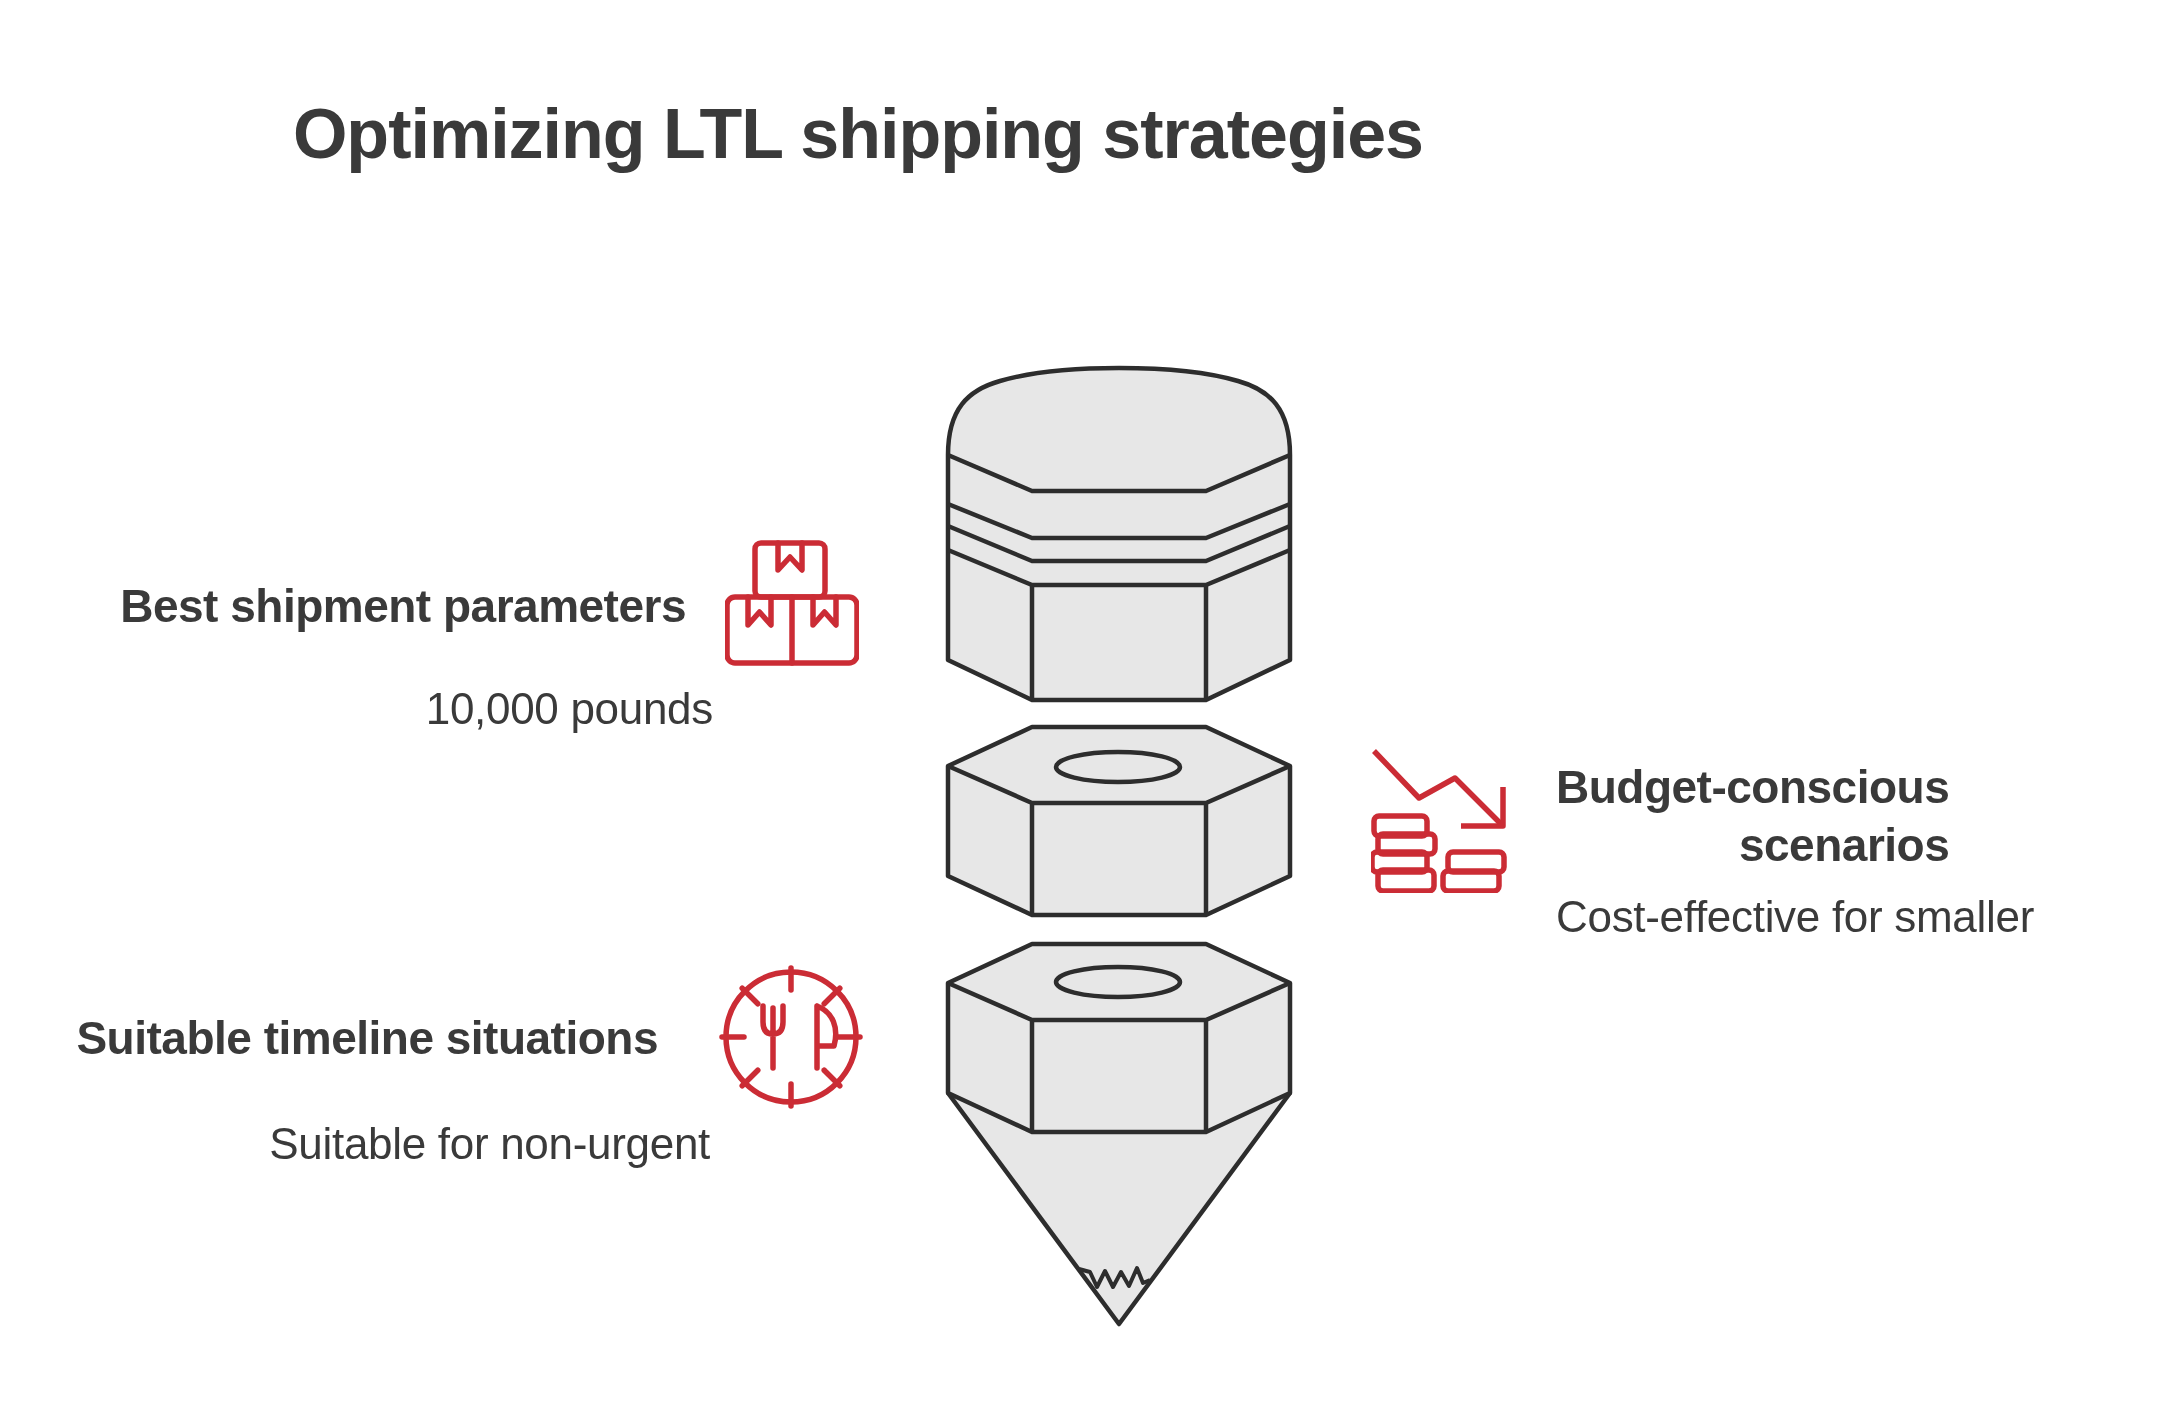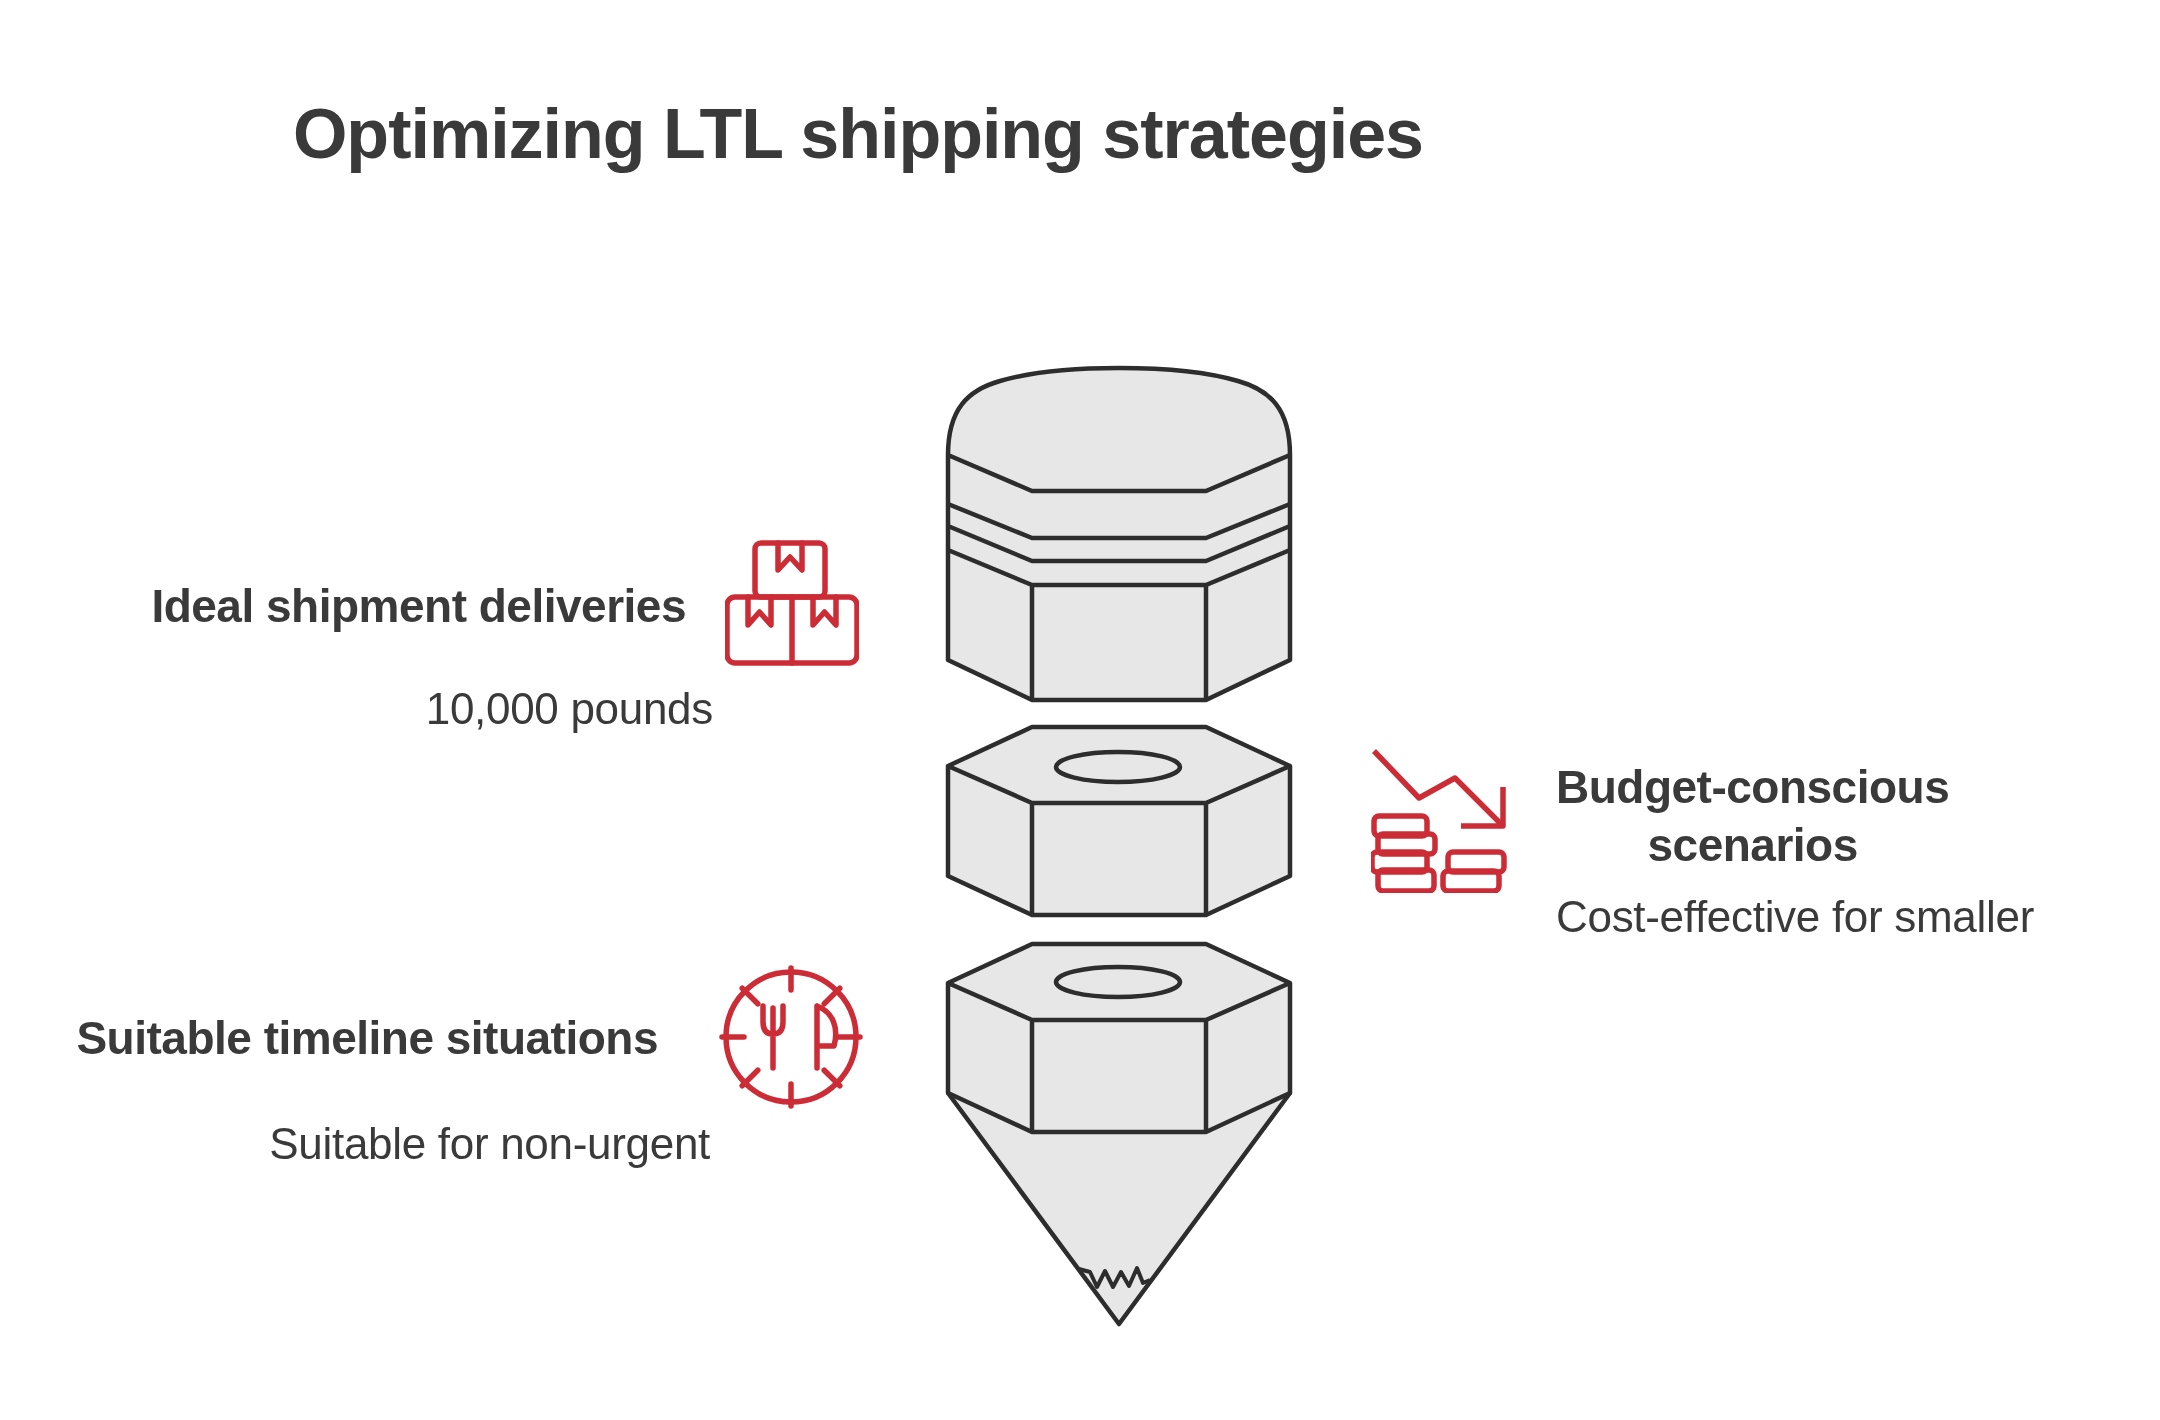--- a/index.html
+++ b/index.html
@@ -16,21 +16,21 @@
   }
   .heading{
     font-size:46px;font-weight:700;line-height:58px;
     letter-spacing:-0.5px;white-space:nowrap;
   }
   .body-text{
     font-size:44px;font-weight:400;line-height:60px;
     letter-spacing:-0.3px;white-space:nowrap;color:var(--text,#3a3a3a);
   }
   .right{text-align:right}
-  .left{text-align:center}
+  .left{text-align:right}
 
   
   .icon-stroke{
     fill:none;stroke:var(--red,#cb2c35);stroke-width:5.5;
     stroke-linejoin:round;stroke-linecap:round;
   }
   
   .shape-fill{
     fill:var(--fill,#e7e7e7);stroke:var(--stroke,#2d2d2d);
     stroke-width:4.5;stroke-linejoin:round;
@@ -61,21 +61,21 @@
   </g>
   <g>
     <path class="shape-fill" d="M8,728 L179,959 L350,728"></path>
     <path class="shape-fill" d="M92,579 L266,579 L350,618 L350,728 L266,767 L92,767 L8,728 L8,618 Z"></path>
     <path class="shape-line" d="M8,618 L92,655 L266,655 L350,618 M92,655 L92,767 M266,655 L266,767"></path>
     <ellipse class="shape-fill" cx="178" cy="617" rx="62" ry="15"></ellipse>
     <path class="shape-line" style="stroke-width:4" d="M139,904 L150,907 L157,922 L165,906 L173,922 L181,907 L189,921 L197,903 L203,918 L210,915"></path>
   </g>
 </svg>
 
-<div class="abs heading right" style="right:1474px;top:577px">Ideal shipment deliveries</div>
+<div class="abs heading right" style="right:1474px;top:577px">Best shipment parameters</div>
 
 <svg class="abs" style="left:725px;top:540px" width="134" height="126" viewBox="0 0 134 126">
   <rect class="icon-stroke" x="30" y="3" width="70" height="54" rx="6"></rect>
   <path class="icon-stroke" d="M53,3 L53,30 L65,17 L77,30 L77,3"></path>
   <rect class="icon-stroke" x="2" y="57" width="130" height="66" rx="8"></rect>
   <line class="icon-stroke" x1="67" y1="57" x2="67" y2="123"></line>
   <path class="icon-stroke" d="M23,57 L23,85 L34.5,72 L46,85 L46,57"></path>
   <path class="icon-stroke" d="M88,57 L88,85 L99.5,72 L111,85 L111,57"></path>
 </svg>
 

